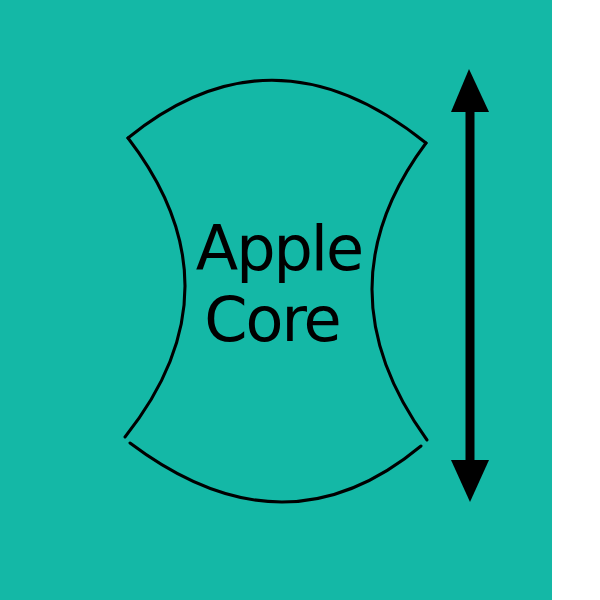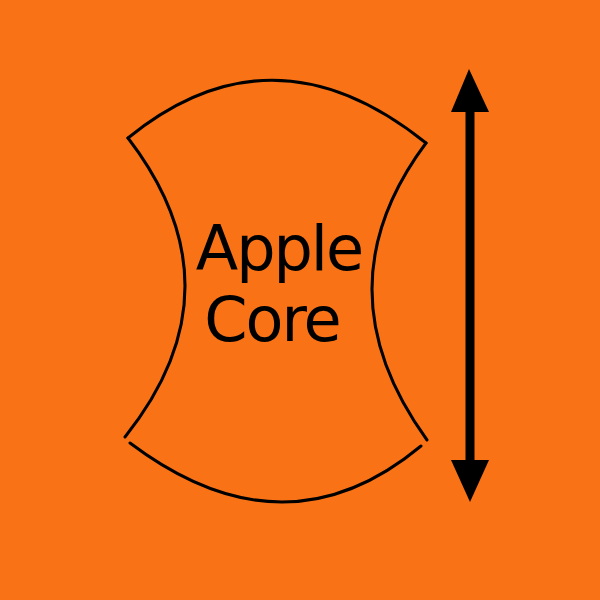--- a/index.html
+++ b/index.html
@@ -3,23 +3,23 @@
 <meta charset="utf-8">
 <style>
   html, body {
     margin: 0;
     padding: 0;
     background: #ffffff;
     font-family: "DejaVu Sans", sans-serif;
   }
   .canvas {
     position: relative;
-    width: 600px;
+    width: 552px;
     height: 600px;
-    background: #f97316;
+    background: #14b8a6;
     overflow: hidden;
   }
   .diagram-svg {
     position: absolute;
     left: 0;
     top: 0;
     width: 600px;
     height: 600px;
     display: block;
   }

